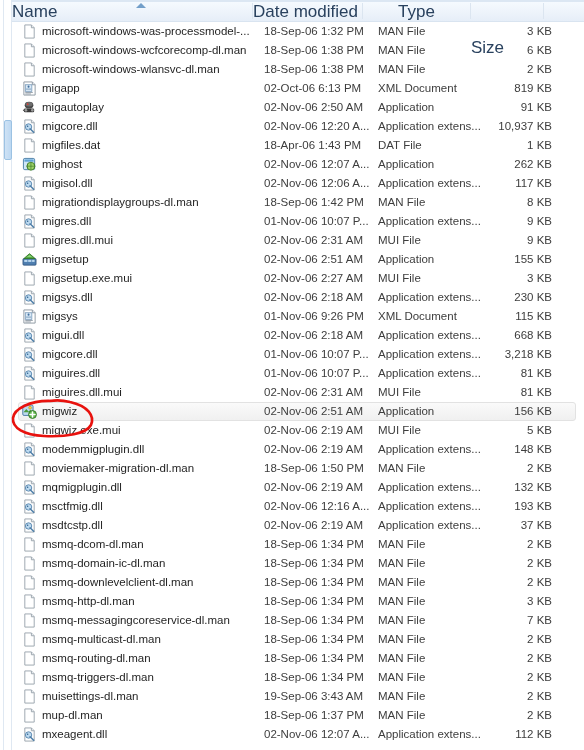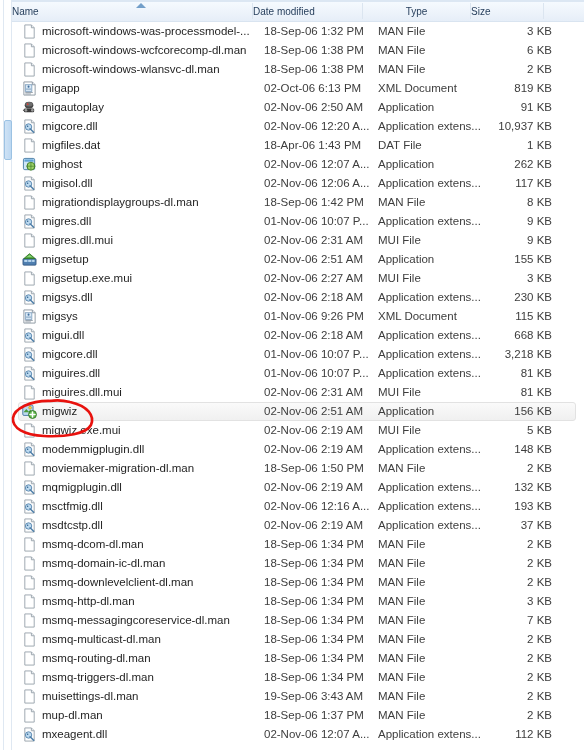--- a/index.html
+++ b/index.html
@@ -41,21 +41,21 @@
   }
   .header::before {
     content:"";
     position:absolute; left:0; top:0; right:0; height:2px;
     background:#dce7f3;
   }
   .hcell {
     position: absolute;
     top: 0; height: 38px;
     line-height: 23px;
-    font-size: 10px;
+    font-size: 17px;
     color: #29415e;
     white-space: nowrap;
     overflow: hidden;
   }
   .hsep {
     position: absolute;
     top: 3px; height: 16px; width: 1px;
     background: #dbe5f0;
   }
   .sort-arrow {
@@ -126,21 +126,21 @@
   </div>
 
   <div class="header">
     <div class="sort-arrow"></div>
     <div class="hcell" style="left:0px;width:240px;">Name</div>
     <div class="hsep" style="left:240px;"></div>
     <div class="hcell" style="left:241px;width:109px;">Date modified</div>
     <div class="hsep" style="left:350px;"></div>
     <div class="hcell" style="left:351px;width:107px;text-align:center;">Type</div>
     <div class="hsep" style="left:458px;"></div>
-    <div class="hcell" style="left:459px;width:72px;">Size</div>
+    <div class="hcell" style="left:459px;width:72px;margin-top:36px;">Size</div>
     <div class="hsep" style="left:531px;"></div>
   </div>
 
   <div class="list" id="list">
       <div class="row">
         <span class="icon">
           <svg viewBox="0 0 16 16">
             <path d="M3 1 h7 l3 3 v11 h-10 z" fill="#ffffff" stroke="#9aa4ad" stroke-width="1"></path>
             <path d="M10 1 v3 h3" fill="#e9edf1" stroke="#9aa4ad" stroke-width="1"></path>
           </svg>

